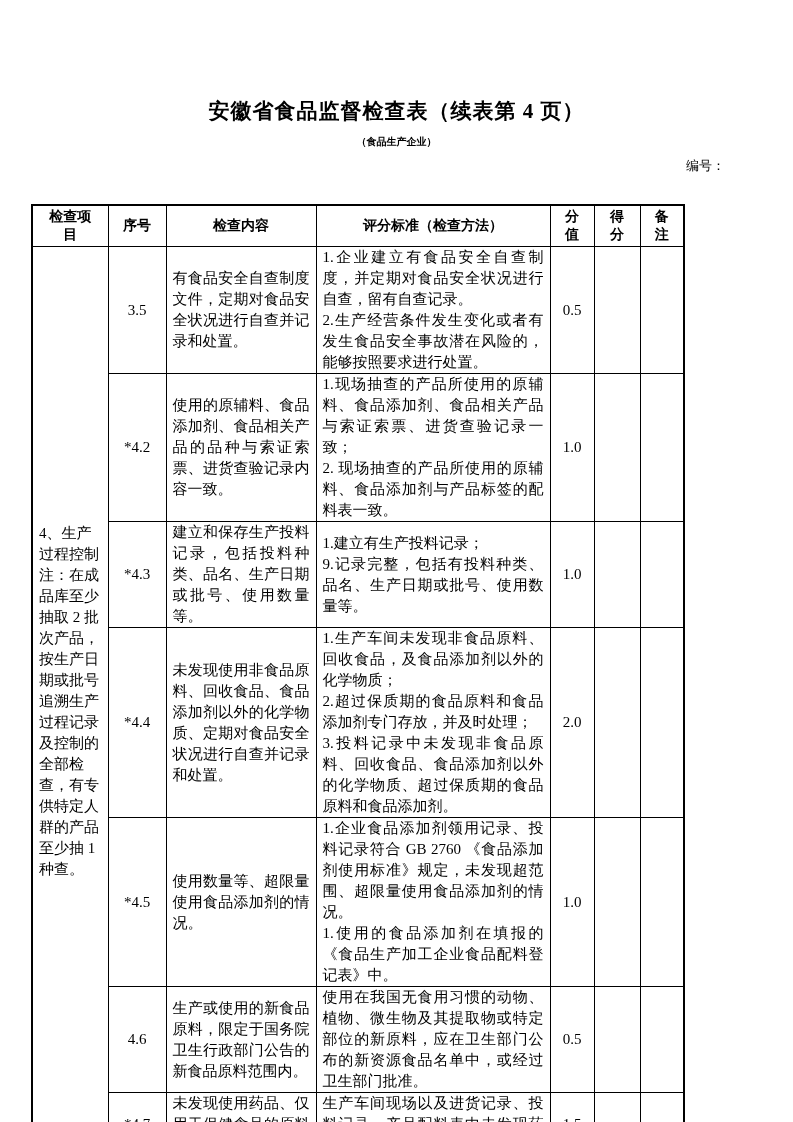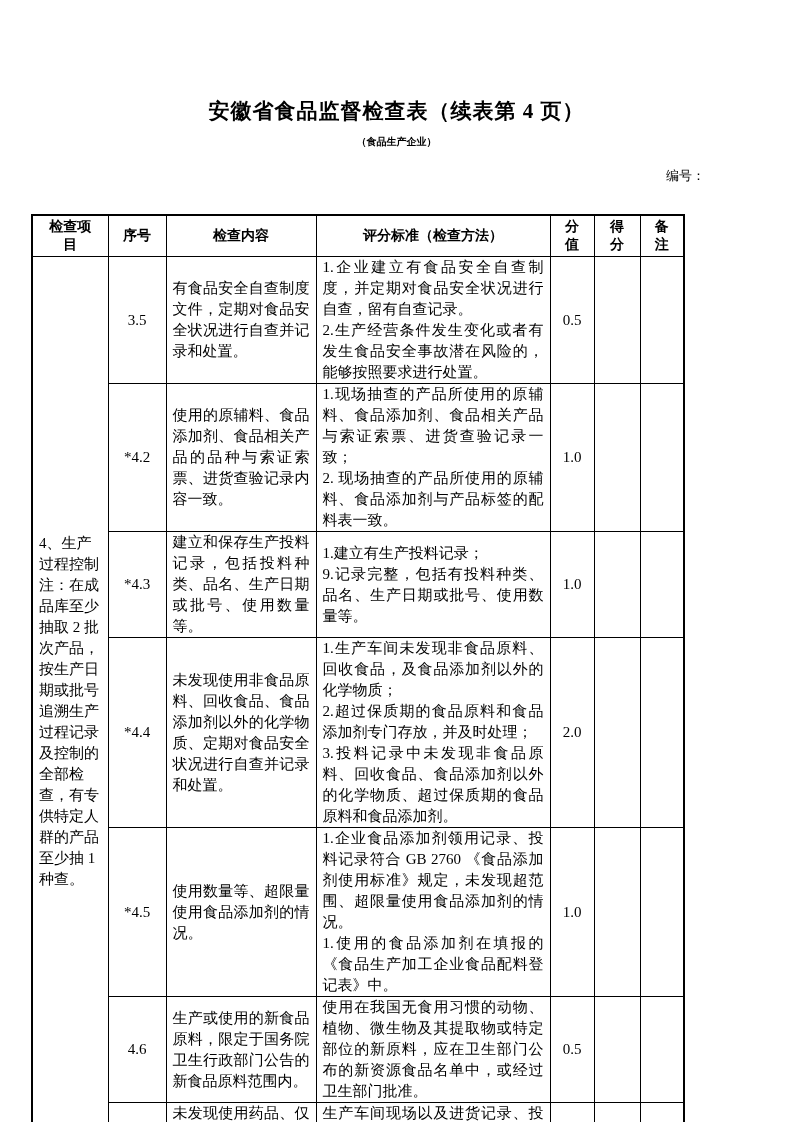--- a/index.html
+++ b/index.html
@@ -23,23 +23,23 @@
     letter-spacing: 1px;
   }
   .subtitle {
     margin: 6px 0 0 0;
     text-align: center;
     font-size: 10px;
     font-weight: bold;
     line-height: 20px;
   }
   .serial {
-    margin-top: 15px;
+    margin-top: 5px;
     text-align: right;
-    padding-right: 88px;
+    padding-right: 68px;
     font-size: 13px;
     line-height: 17px;
   }
   table.checklist {
     margin: 30px 0 0 31px;
     width: 652px;
     border-collapse: collapse;
     table-layout: fixed;
     border: 2px solid #000;
   }

